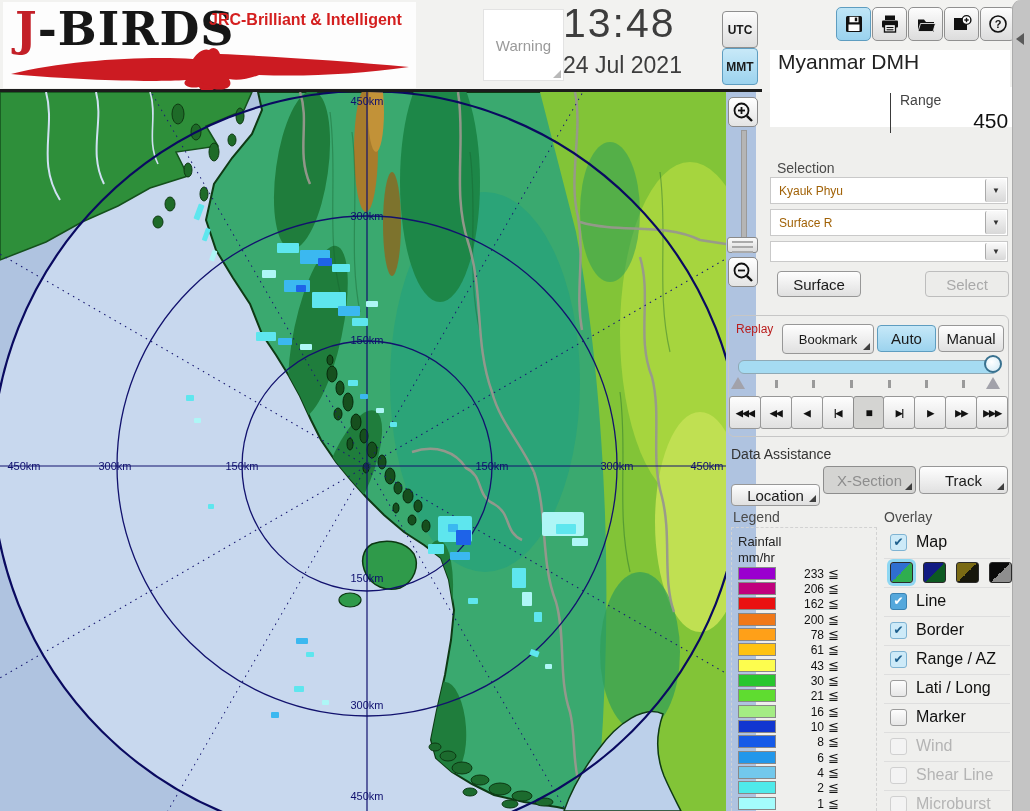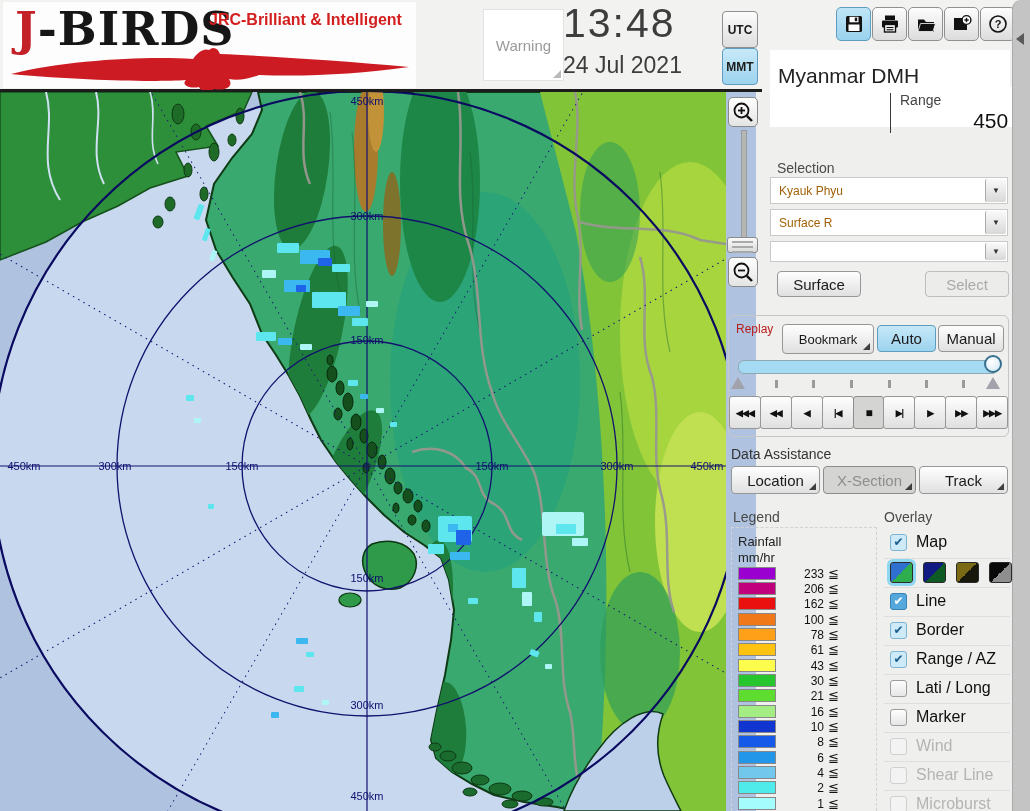--- a/index.html
+++ b/index.html
@@ -350,21 +350,21 @@
     <div></div>
   </div>
 <div class="abs zbtn" style="top:257px;">
   <svg width="22" height="22" viewBox="0 0 22 22">
     <circle cx="9.5" cy="9.5" r="7" fill="none" stroke="#111" stroke-width="1.8"></circle>
     <line x1="14.8" y1="14.8" x2="20" y2="20" stroke="#111" stroke-width="2.4"></line>
     <line x1="6" y1="9.5" x2="13" y2="9.5" stroke="#111" stroke-width="1.8"></line>
   </svg>
 </div>
 
-<div class="abs whitebox" style="left:770px;top:50px;width:240px;height:38px;display:flex;align-items:flex-end;">
+<div class="abs whitebox" style="left:770px;top:50px;width:240px;height:38px;display:flex;align-items:flex-start;">
   <span style="font-size:21px;color:#222;padding-left:8px;">Myanmar DMH</span>
 </div>
 
 <div class="abs whitebox" style="left:770px;top:87px;width:240px;height:40px;padding-left:40px;">
   <div class="abs" style="left:120px;top:6px;width:1px;height:40px;background:#3a3a3a;"></div>
   <div class="abs" style="left:130px;top:5px;font-size:14px;color:#444;">Range</div>
   <div class="abs" style="right:8px;top:22px;font-size:21px;color:#111;">450 km</div>
 </div>
 
 <div class="abs sect" style="left:777px;top:160px;">Selection</div>
@@ -411,21 +411,21 @@
   <div class="btn">◀</div>
   <div class="btn">|◀</div>
   <div class="btn pressed" style="font-size:12px;">■</div>
   <div class="btn">▶|</div>
   <div class="btn">▶</div>
   <div class="btn">▶▶</div>
   <div class="btn">▶▶▶</div>
 </div>
 
 <div class="abs sect" style="left:731px;top:446px;color:#333;">Data Assistance</div>
-<div class="abs btn" style="left:731px;top:466px;width:89px;height:28px;align-items:center;">
+<div class="abs btn" style="left:731px;top:484px;width:89px;height:22px;align-items:center;">
   <span>Location</span>
     <span class="corner"></span>
 </div>
 <div class="abs btn pressed" style="left:823px;top:466px;width:93px;height:28px;color:#8d8d8d;">
   <span>X-Section</span>
     <span class="corner"></span>
 </div>
 <div class="abs btn" style="left:919px;top:466px;width:89px;height:28px;">
   <span>Track</span>
     <span class="corner"></span>
@@ -445,21 +445,21 @@
       <span class="lgval">206</span>
       <span class="lgop">≦</span>
     </div>
   <div class="lgrow" style="top:69px;">
       <span class="lgsw" style="background: rgb(234, 16, 16);"></span>
       <span class="lgval">162</span>
       <span class="lgop">≦</span>
     </div>
   <div class="lgrow" style="top:85px;">
       <span class="lgsw" style="background: rgb(240, 120, 24);"></span>
-      <span class="lgval">100</span>
+      <span class="lgval">200</span>
       <span class="lgop">≦</span>
     </div>
   <div class="lgrow" style="top:100px;">
       <span class="lgsw" style="background: rgb(255, 160, 24);"></span>
       <span class="lgval">78</span>
       <span class="lgop">≦</span>
     </div>
   <div class="lgrow" style="top:115px;">
       <span class="lgsw" style="background: rgb(255, 194, 16);"></span>
       <span class="lgval">61</span>

